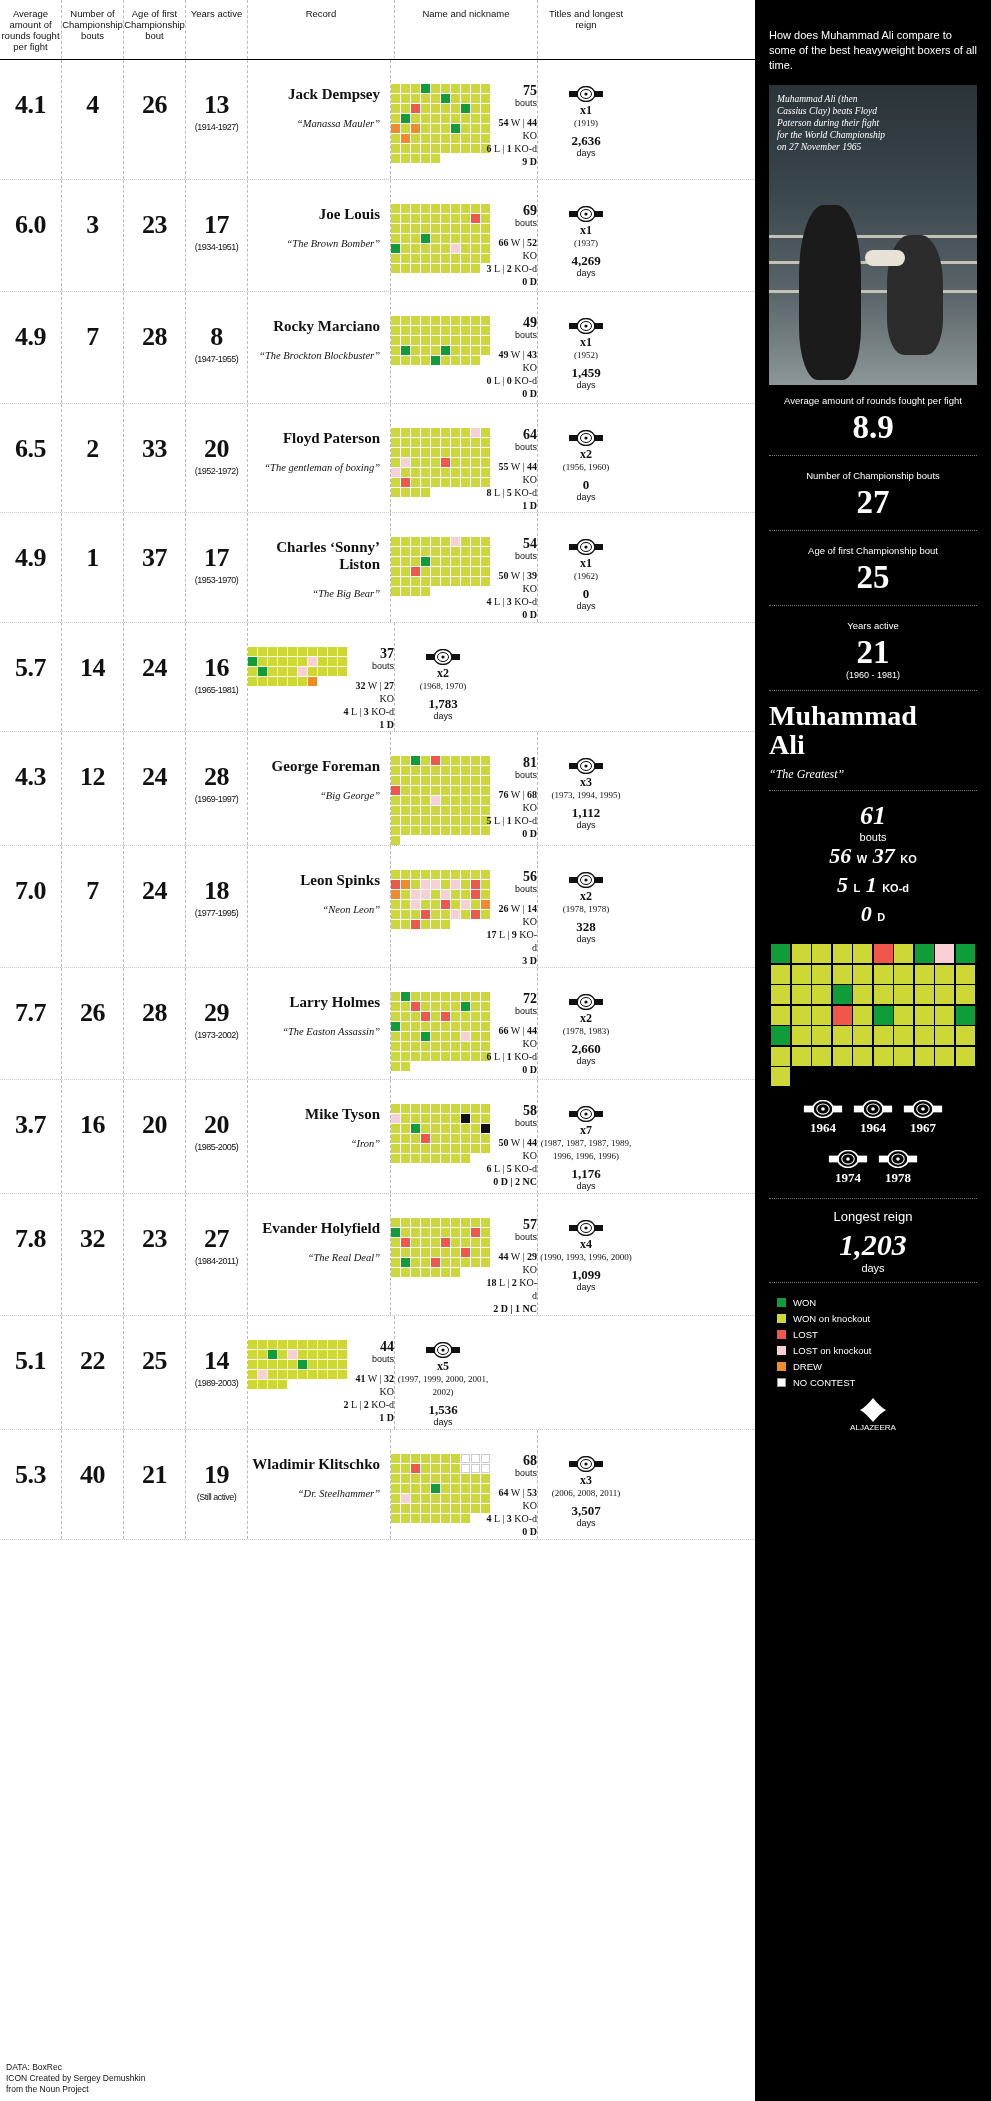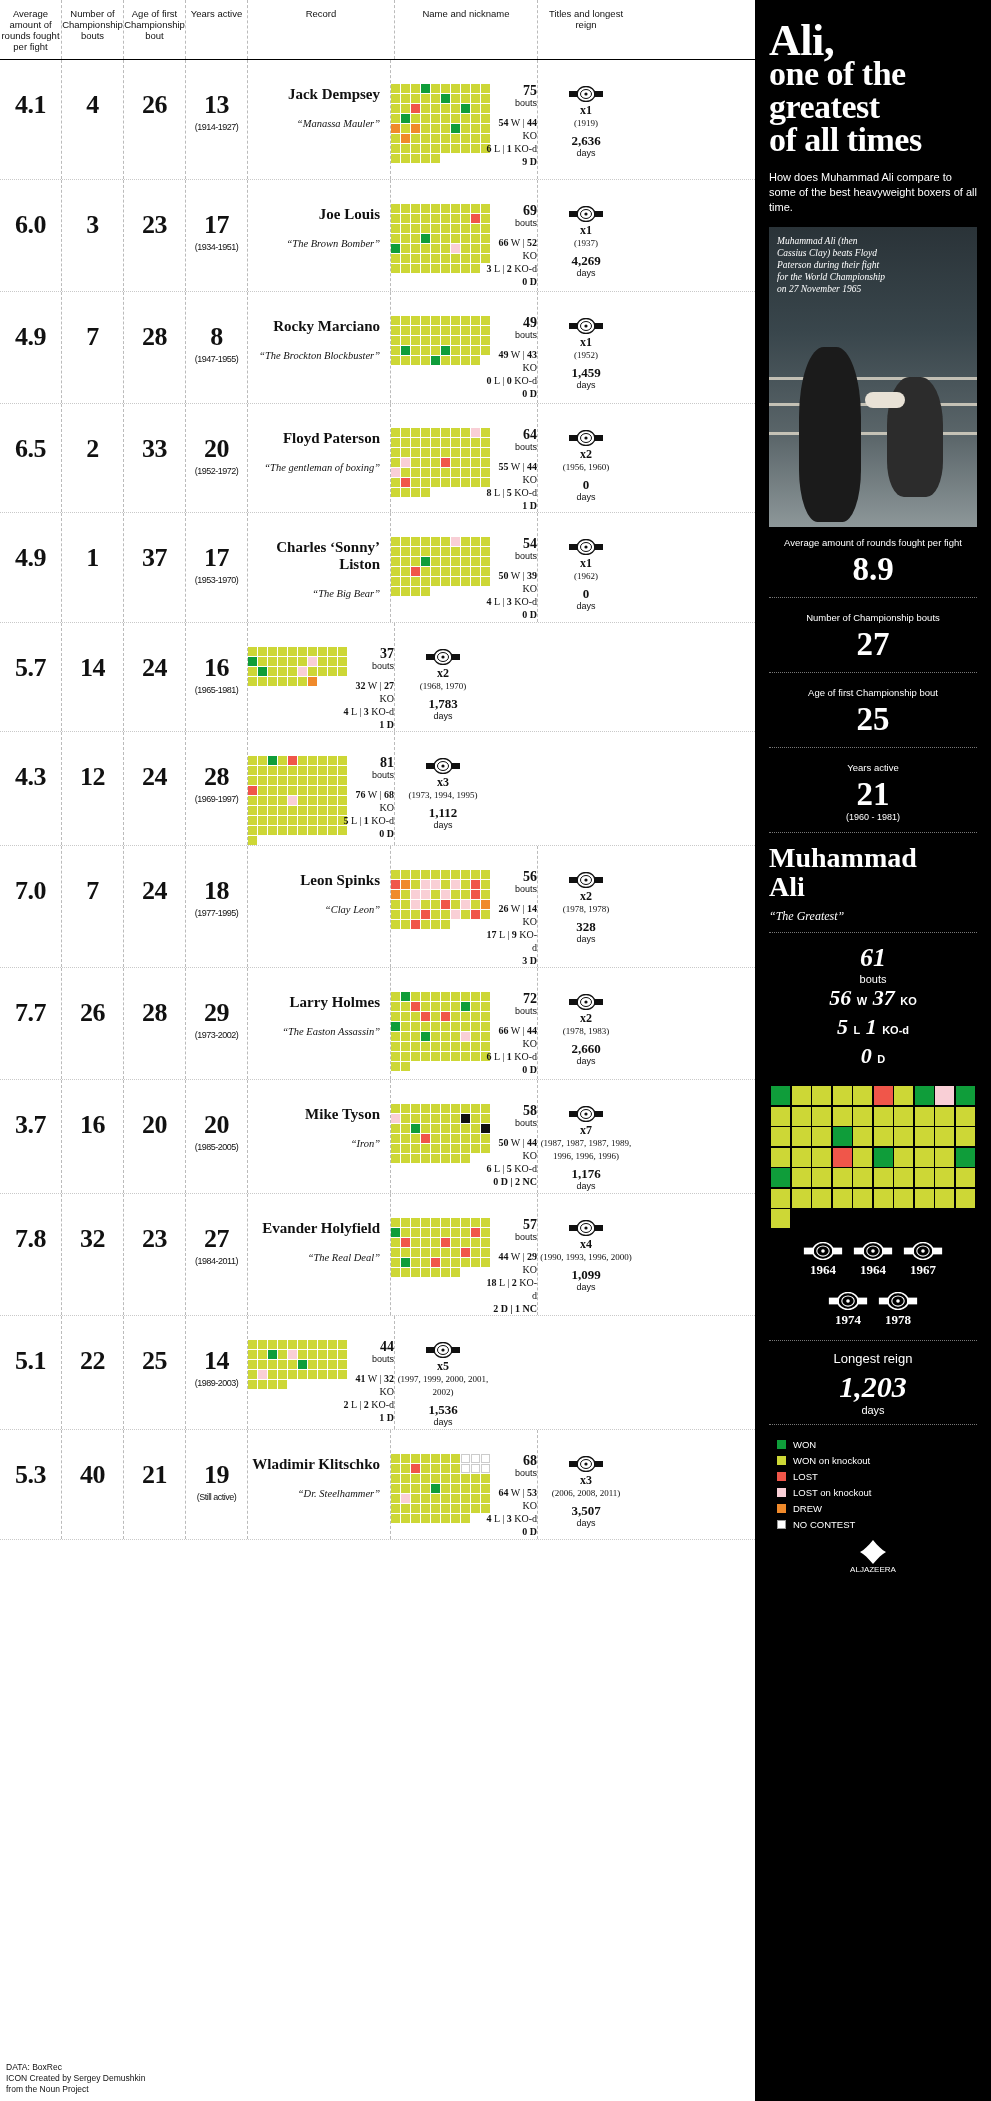--- a/index.html
+++ b/index.html
@@ -722,20 +722,24 @@
             <div class="yr">(1968, 1970)</div>
             <div class="days">1,783</div>
             <div class="dayslbl">days</div>
           </div>
         </div>
         <div class="row" style="min-height:112px">
           <div class="cell c1 col-sep bignum">4.3</div>
           <div class="cell c2 col-sep bignum">12</div>
           <div class="cell c3 col-sep bignum">24</div>
           <div class="cell c4 col-sep bignum">28<small>(1969-1997)</small></div>
+          <div class="cell c5 col-sep">
+            <div class="name">George Foreman</div>
+            <div class="nick">“Big George”</div>
+          </div>
           <div class="cell c6 col-sep rec">
             <div class="grid-wrap">
               <div class="grid">
                 <div class="sq" style="background:#cdd736"></div>
                 <div class="sq" style="background:#cdd736"></div>
                 <div class="sq" style="background:#0f9d3a"></div>
                 <div class="sq" style="background:#cdd736"></div>
                 <div class="sq" style="background:#f0564a"></div>
                 <div class="sq" style="background:#cdd736"></div>
                 <div class="sq" style="background:#cdd736"></div>
@@ -839,21 +843,21 @@
             <div class="dayslbl">days</div>
           </div>
         </div>
         <div class="row" style="min-height:112px">
           <div class="cell c1 col-sep bignum">7.0</div>
           <div class="cell c2 col-sep bignum">7</div>
           <div class="cell c3 col-sep bignum">24</div>
           <div class="cell c4 col-sep bignum">18<small>(1977-1995)</small></div>
           <div class="cell c5 col-sep">
             <div class="name">Leon Spinks</div>
-            <div class="nick">“Clay Leon”</div>
+            <div class="nick">“Neon Leon”</div>
           </div>
           <div class="cell c6 col-sep rec">
             <div class="grid-wrap">
               <div class="grid">
                 <div class="sq" style="background:#cdd736"></div>
                 <div class="sq" style="background:#cdd736"></div>
                 <div class="sq" style="background:#cdd736"></div>
                 <div class="sq" style="background:#cdd736"></div>
                 <div class="sq" style="background:#cdd736"></div>
                 <div class="sq" style="background:#cdd736"></div>
@@ -1422,26 +1426,20 @@
 
     <div class="footer">
       <div>DATA: BoxRec</div>
       <div>ICON Created by Sergey Demushkin</div>
       <div>from the Noun Project</div>
     </div>
   </div>
 
   <div class="right">
     <div class="r-pad">
-      <div class="ali-title">
-        <div class="big">Ali,</div>
-        <div>one of the</div>
-        <div>greatest</div>
-        <div>of all times</div>
-      </div>
       <div class="ali-sub">How does Muhammad Ali compare to some of the best heavyweight boxers of all time.</div>
 
       <div class="photo">
         <div class="cap">Muhammad Ali (then Cassius Clay) beats Floyd Paterson during their fight for the World Championship on 27 November 1965</div>
         <div class="rope" style="top:150px"></div>
         <div class="rope" style="top:176px"></div>
         <div class="rope" style="top:205px"></div>
         <div class="fig" style="left:30px;top:120px;width:62px;height:175px;"></div>
         <div class="fig" style="left:118px;top:150px;width:56px;height:120px;background:#2c2c2c;"></div>
         <div class="fig" style="left:96px;top:165px;width:40px;height:16px;border-radius:8px;background:#e8e2d6;"></div>

